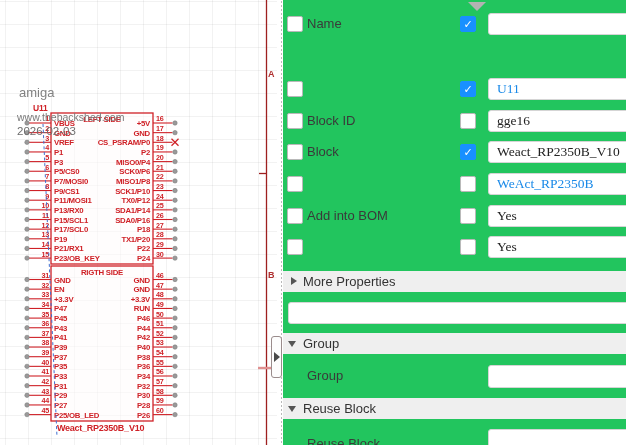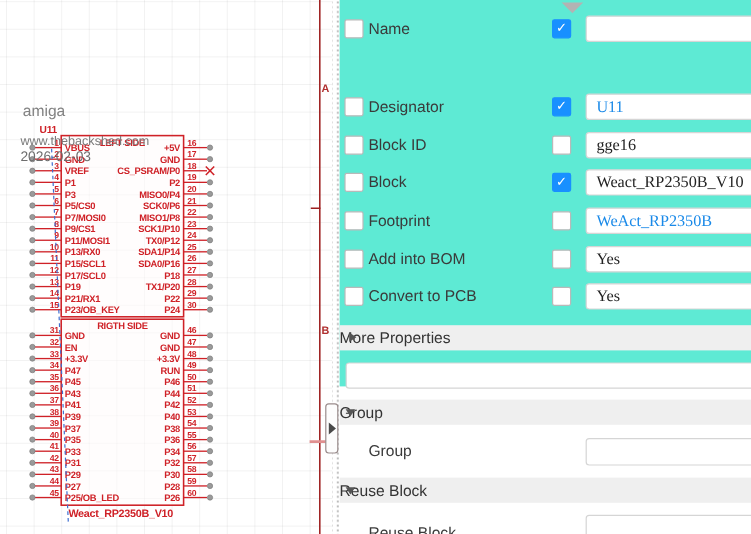--- a/index.html
+++ b/index.html
@@ -16,38 +16,38 @@
   
   .divider{position:absolute;left:277px;top:0;width:6px;height:445px;background:#fff;
     background-image:radial-gradient(circle,#b9b9b9 0.7px,transparent 1.1px);
     background-size:5px 4px;background-position:2px 0}
   .collapse-handle{position:absolute;left:271px;top:336px;width:11px;height:42px;
     background:#fdfdfd;border:1px solid #9a8c8c;border-radius:3px;z-index:5}
   .collapse-handle::after{content:"";position:absolute;left:2px;top:15px;width:0;height:0;
     border-left:6px solid #4a4a4a;border-top:5px solid transparent;border-bottom:5px solid transparent}
 
   
-  .panel{position:absolute;left:283px;top:0;width:343px;height:322px;background:#5eead4}
+  .panel{position:absolute;left:283px;top:0;width:343px;height:445px;background:#22c55e}
   .toptri{position:absolute;left:185px;top:2px;width:0;height:0;
     border-left:9px solid transparent;border-right:9px solid transparent;border-top:9px solid #b3b3b3}
   .prow{position:absolute;left:0;right:0;height:22px}
   .cb{position:absolute;width:16px;height:16px;border:1px solid #b9b9b9;border-radius:2px;
     background:#fff;top:3px;font-size:11px;line-height:14px;text-align:center;color:#fff;cursor:pointer}
   .cb.checked{background:#1890ff;border-color:#1890ff}
   .cb.c1{left:4px}.cb.c2{left:177px}
   .lbl{position:absolute;left:24px;top:0;line-height:22px;font-size:13px;color:#3a3a3a;white-space:nowrap}
   .fld{position:absolute;left:205px;right:-4px;top:0;height:22px;border:1px solid #d5d5d5;
     border-radius:3px;background:#fff;font-family:"Liberation Serif",serif;font-size:13.5px;
     line-height:20px;padding:0 8px;color:#222;white-space:nowrap;overflow:hidden}
   .fld.link{color:#1989e8}
   .fld.disabled{background:#f0f0f0;color:#a8a8a8;border-color:#d9d9d9}
   .fld.wide{left:5px}
   .secbar{position:absolute;left:0;right:0;height:21px;background:#efefef;
     font-size:13px;color:#333;line-height:21px}
-  .secbar .lab{}
+  .secbar .lab{margin-left:20px}
   .tri-right{position:absolute;left:8px;top:6px;width:0;height:0;
     border-left:6px solid #555;border-top:4.5px solid transparent;border-bottom:4.5px solid transparent}
   .tri-down{position:absolute;left:5px;top:8px;width:0;height:0;
     border-top:6px solid #555;border-left:4.5px solid transparent;border-right:4.5px solid transparent}
 </style>
 </head>
 <body>
 
 <div class="canvas">
   <svg id="schem" width="277" height="445" viewBox="0 0 277 445">
@@ -439,56 +439,53 @@
   <div class="prow" style="top:13px">
     <span class="cb c1"></span>
     <span class="lbl">Name</span>
     <span class="cb c2 checked">✓</span>
     <div class="fld"></div>
   </div>
 
 
   <div class="prow" style="top:78px">
     <span class="cb c1"></span>
-    <span class="lbl">Designator</span>
     <span class="cb c2 checked">✓</span>
     <div class="fld link">U11</div>
   </div>
 
   <div class="prow" style="top:110px">
     <span class="cb c1"></span>
     <span class="lbl">Block ID</span>
     <span class="cb c2"></span>
     <div class="fld">gge16</div>
   </div>
 
   <div class="prow" style="top:141px">
     <span class="cb c1"></span>
     <span class="lbl">Block</span>
     <span class="cb c2 checked">✓</span>
     <div class="fld">Weact_RP2350B_V10</div>
   </div>
 
   <div class="prow" style="top:173px">
     <span class="cb c1"></span>
-    <span class="lbl">Footprint</span>
     <span class="cb c2"></span>
     <div class="fld link">WeAct_RP2350B</div>
   </div>
 
   <div class="prow" style="top:205px">
     <span class="cb c1"></span>
     <span class="lbl">Add into BOM</span>
     <span class="cb c2"></span>
     <div class="fld">Yes</div>
   </div>
 
   <div class="prow" style="top:236px">
     <span class="cb c1"></span>
-    <span class="lbl">Convert to PCB</span>
     <span class="cb c2"></span>
     <div class="fld">Yes</div>
   </div>
 
   <div class="secbar" style="top:271px">
     <span class="tri-right"></span>
     <span class="lab">More Properties</span>
   </div>
 
   <div class="fld wide" style="top:302px"></div>

